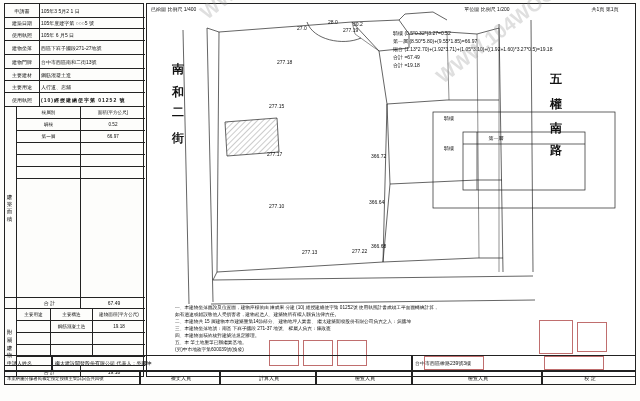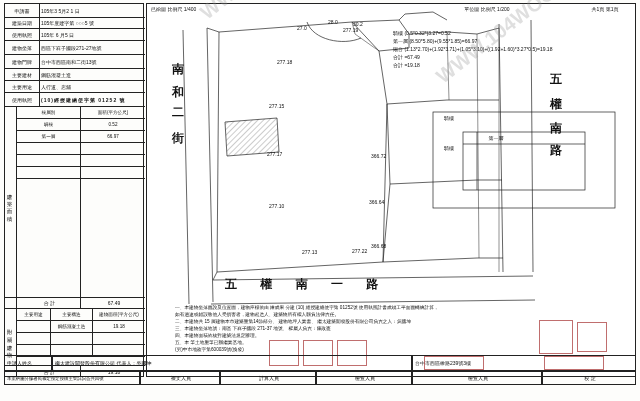--- a/index.html
+++ b/index.html
@@ -223,21 +223,20 @@
     <div class="tt" style="left:224px;top:150px;">366.72</div>
     <div class="tt" style="left:224px;top:240px;">366.68</div>
     <div class="tt" style="left:222px;top:196px;">366.64</div>
 
     <div class="tt ct" style="left:288px;top:110px;width:28px;height:10px;">騎樓</div>
     <div class="tt ct" style="left:288px;top:140px;width:28px;height:10px;">騎樓</div>
     <div class="tt ct" style="left:334px;top:130px;width:30px;height:10px;">第一層</div>
 
     <div class="road rv" style="left:22px;top:48px;font-size:12px;">南 和 二 街</div>
     <div class="road rv" style="left:400px;top:60px;font-size:12px;">五 權 南 路</div>
-    <div class="road rh" style="left:78px;top:272px;font-size:12px;">五 權 南 一 路</div>
 
     <div class="calc" style="left:246px;top:26px;">騎樓 (0.5*0.32*)3.27=0.52</div>
     <div class="calc" style="left:246px;top:34px;">第一層 (8.50*5.80)+(9.55*1.85)=66.97</div>
     <div class="calc" style="left:246px;top:42px;">陽台 (1.13*2.70)+(1.92*3.71)+(1.05*3.10)+((1.92+1.60)*3.27*0.5)=19.18</div>
     <div class="calc" style="left:246px;top:50px;">合計 =67.49</div>
     <div class="calc" style="left:246px;top:58px;">合計 =19.18</div>
 
     <div class="notes" style="left:28px;top:300px;width:380px;">一、本建物坐落圖說及位置圖，建物座標依由 繪成果 分建 (10) 經授建總使字第 01252號 使用執照計書成竣工平面圖轉繪計算，</div>
     <div class="notes" style="left:28px;top:307px;width:380px;">    如有邊違或錯誤致他人受損害者，建物起造人、建築物所有權人願負法律責任。</div>
     <div class="notes" style="left:28px;top:314px;width:380px;">二、本建物共 15 層建物本市建築重第14節部分、 建物地坪人業書、 繼太建築開發股份有限公司負責之人：吳國坤</div>

